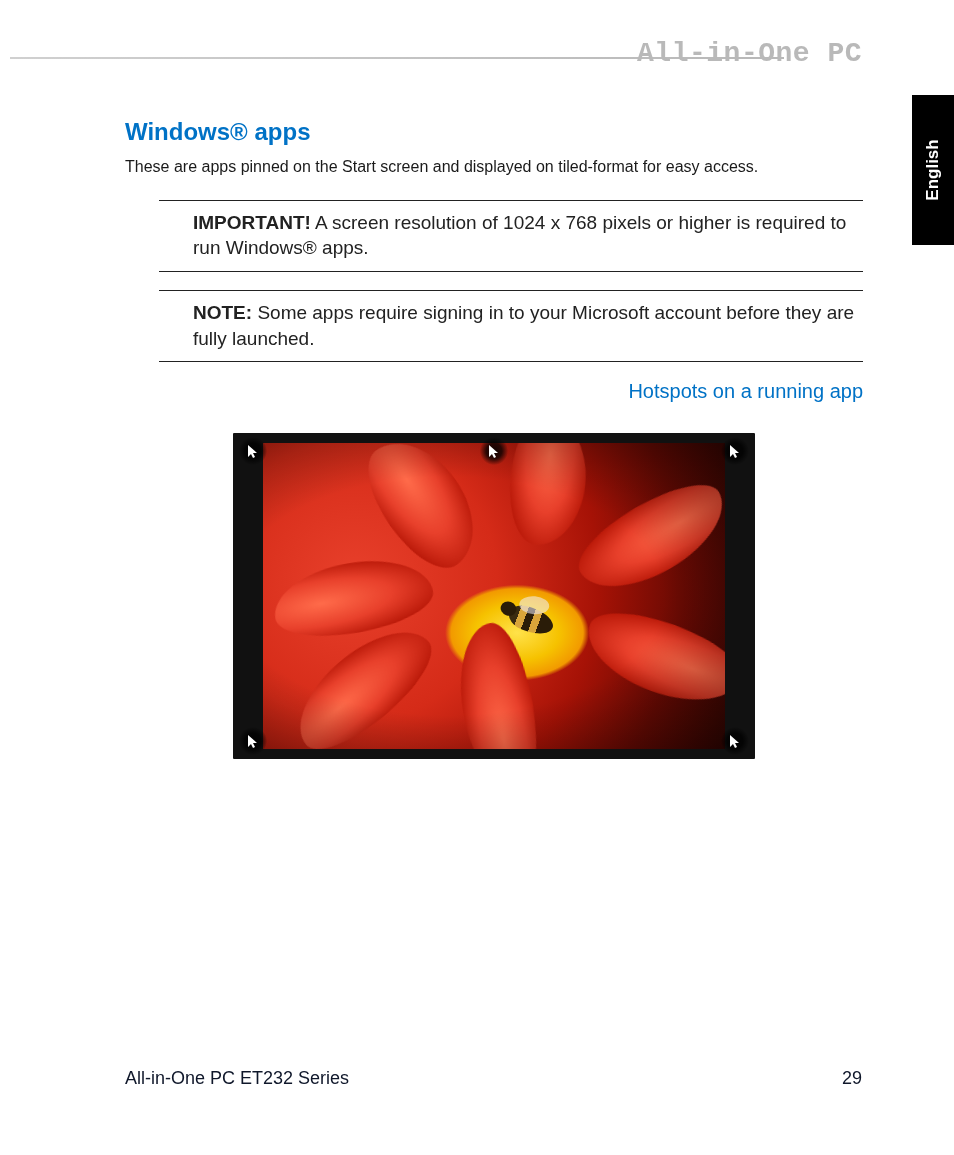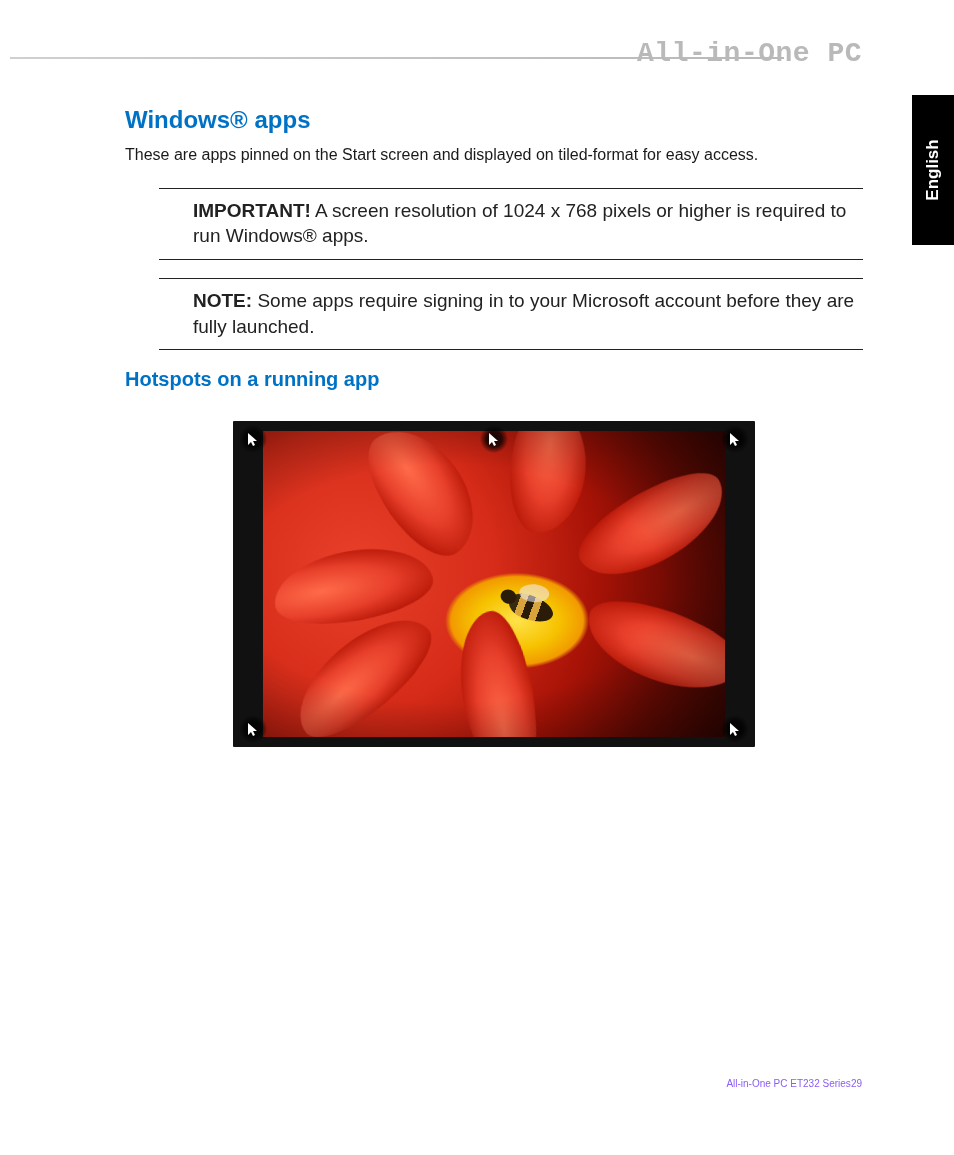--- a/index.html
+++ b/index.html
@@ -43,21 +43,21 @@
     display: flex;
     align-items: center;
     justify-content: center;
   }
   .lang-tab span {
     transform: rotate(-90deg);
     white-space: nowrap;
   }
   .content {
     position: absolute;
-    top: 106px;
+    top: 118px;
     left: 125px;
     width: 738px;
   }
   h2.section {
     color: #0072c6;
     font-size: 24px;
     font-weight: 700;
     margin-bottom: 10px;
   }
   p.body {
@@ -72,23 +72,24 @@
     padding: 9px 0 10px 34px;
     margin-left: 34px;
     margin-bottom: 18px;
     font-size: 19px;
     line-height: 1.35;
   }
   .callout .lead { font-weight: 700; }
   h3.sub {
     color: #0072c6;
     font-size: 20px;
-    font-weight: 700;
+    font-weight: 400;
     margin-top: 6px;
     margin-bottom: 28px;
+    text-align: right;
   }
   .figure {
     margin: 30px auto 0;
     width: 522px;
     height: 326px;
     background: #111;
     position: relative;
     border-radius: 1px;
   }
   .photo {
@@ -157,23 +158,23 @@
   .hs-tc { left: 50%;  top: 4px; transform: translateX(-50%); }
   .hs-tr { right: 6px; top: 4px; }
   .hs-bl { left: 6px;  bottom: 4px; }
   .hs-br { right: 6px; bottom: 4px; }
   .footer {
     position: absolute;
     left: 125px;
     right: 92px;
     bottom: 66px;
     display: flex;
-    justify-content: flex-end;
-    color: #8b5cf6;
-    font-size: 10px;
+    justify-content: space-between;
+    color: #0f172a;
+    font-size: 18px;
   }
 </style>
 </head>
 <body>
 
 <div class="top-rule"></div>
 <div class="brand">All-in-One PC</div>
 
 <div class="lang-tab">
   <span>English</span>

